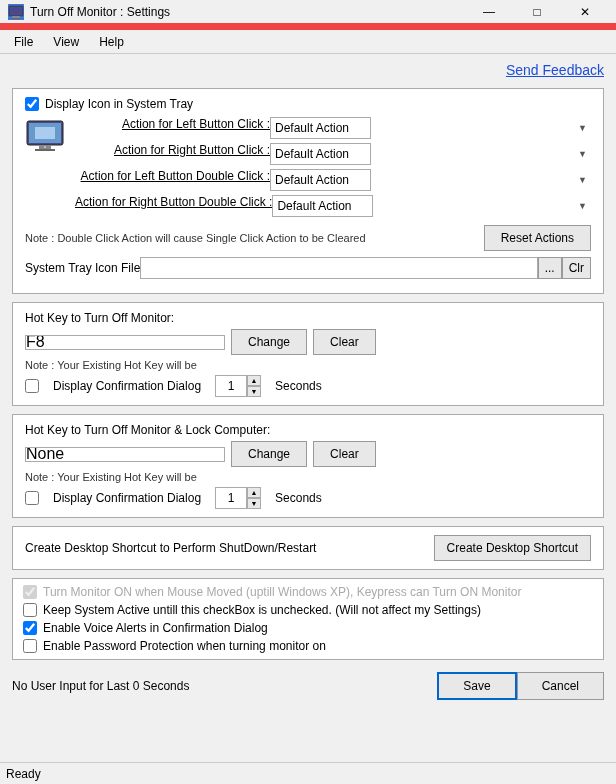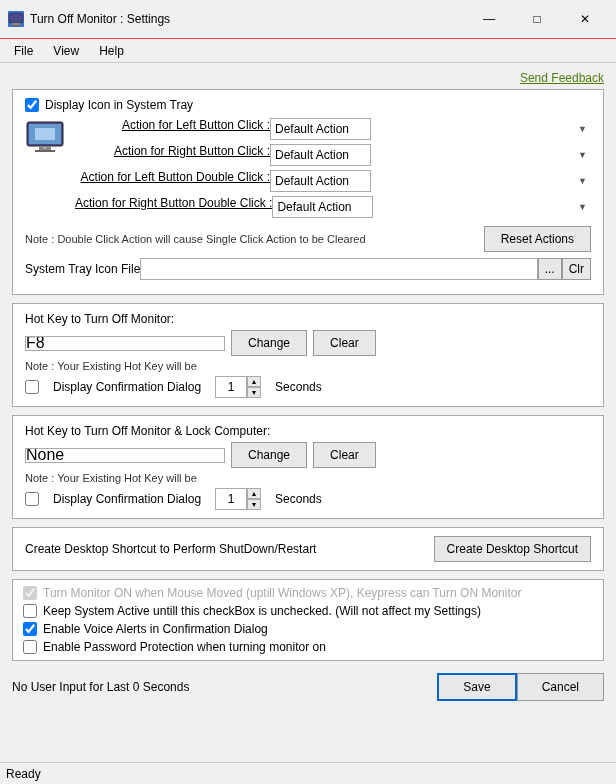--- a/index.html
+++ b/index.html
@@ -6,25 +6,25 @@
     body {
       font-family: 'Segoe UI', Tahoma, Geneva, Verdana, sans-serif;
       font-size: 12px;
       background: #f0f0f0;
       width: 616px;
       height: 784px;
       overflow: hidden;
     }
     .title-bar {
       background: #f0f0f0;
-      height: 39px;
+      height: 30px;
       display: flex;
       align-items: center;
       padding: 0 8px;
-      border-bottom: 1px solid #ef4444;
+      border-bottom: 7px solid #ef4444;
       user-select: none;
     }
     .title-bar-icon {
       width: 16px;
       height: 16px;
       margin-right: 6px;
       background: #3c78d8;
       display: flex; align-items: center; justify-content: center;
       font-size: 10px; color: white; font-weight: bold;
     }
@@ -60,25 +60,25 @@
       font-size: 12px;
     }
     .main-content {
       background: #f0f0f0;
       padding: 8px 12px;
       height: calc(784px - 54px - 28px);
       overflow-y: auto;
     }
     .send-feedback {
       text-align: right;
-      color: #4d7c0f;
+      color: #1d4ed8;
       text-decoration: underline;
       cursor: pointer;
-      font-size: 12px;
-      margin-bottom: 4px;
+      font-size: 14px;
+      margin-bottom: 10px;
     }
     .checkbox-row {
       display: flex;
       align-items: center;
       gap: 6px;
       margin-bottom: 6px;
     }
     .tray-section {
       background: white;
       border: 1px solid #aaa;

